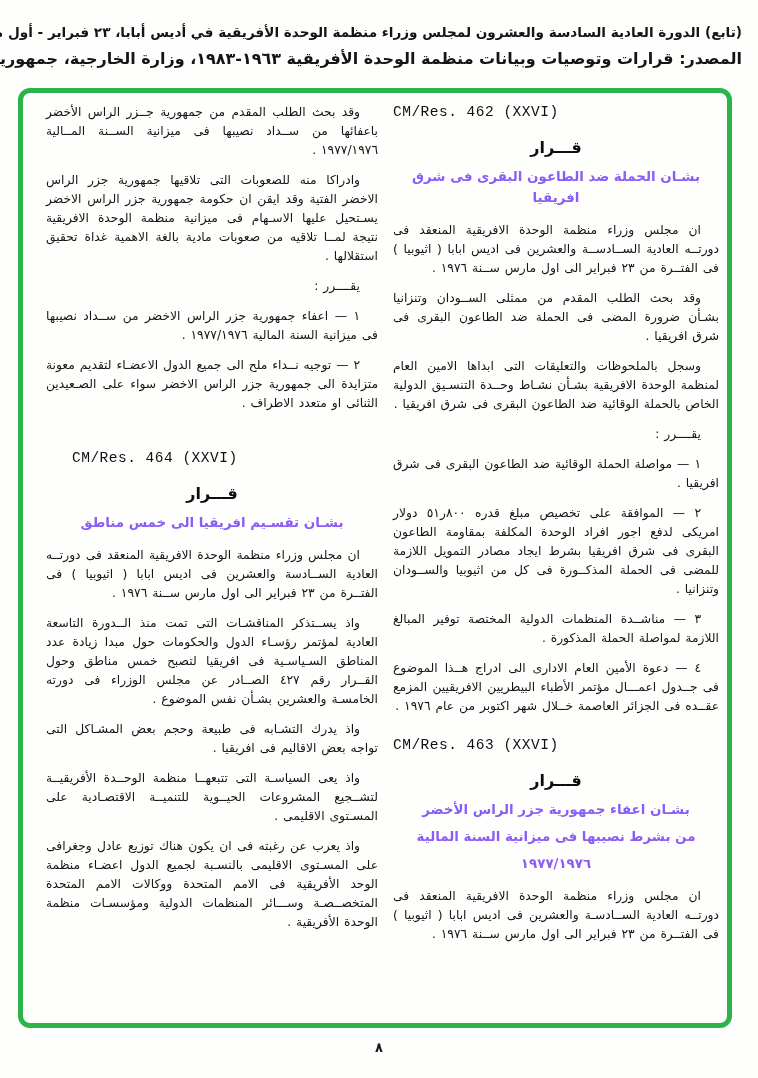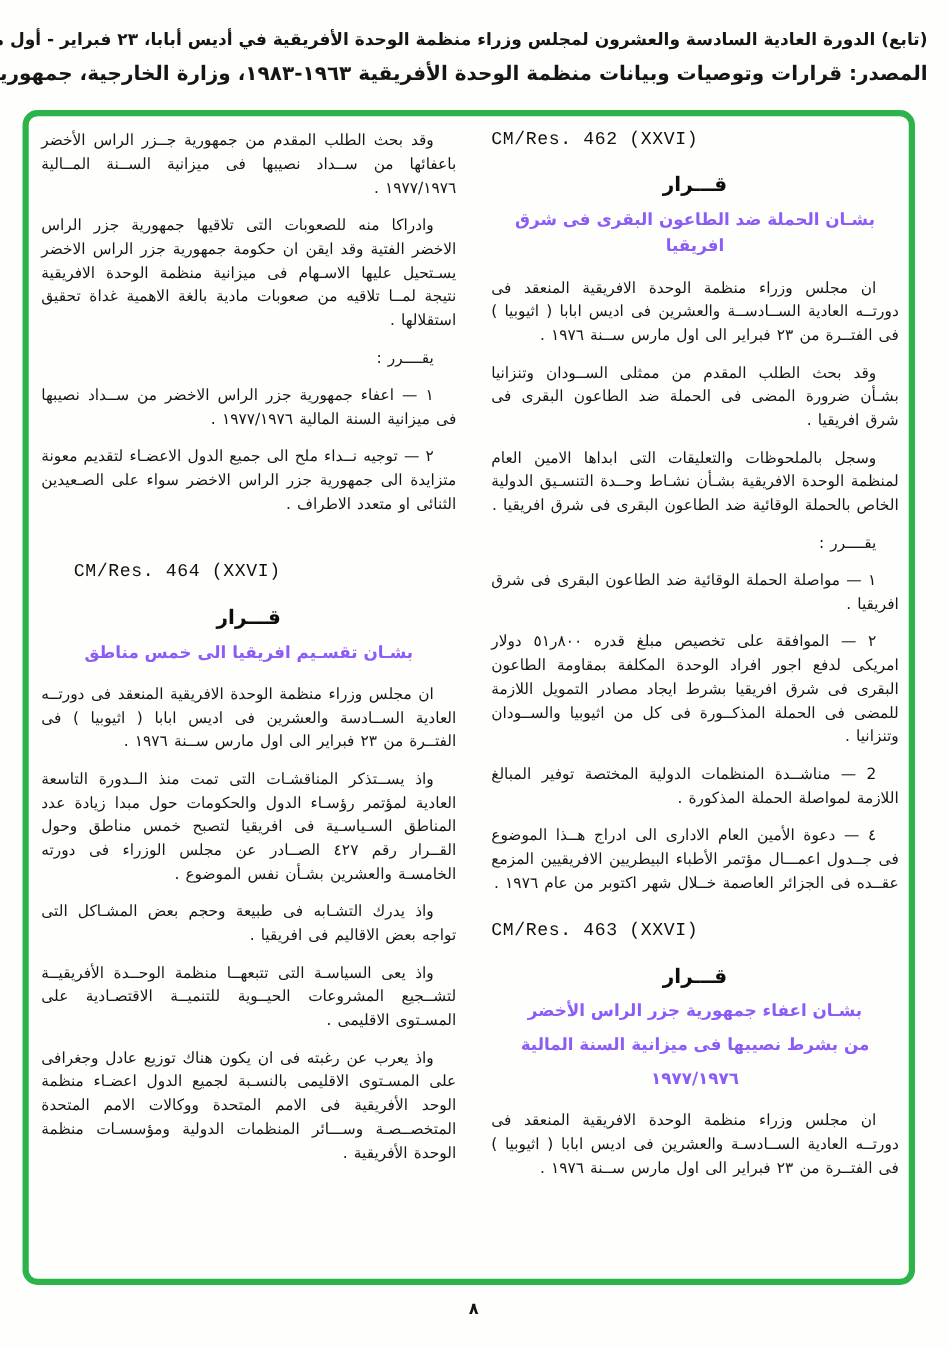--- a/index.html
+++ b/index.html
@@ -44,20 +44,21 @@
   }
 
   
   .col {
     position: absolute;
     top: 10px;
     direction: rtl;
     text-align: justify;
     font-size: 12.3px;
     line-height: 19px;
+    margin-left: 13px;
   }
   .col-right { right: 8px;  width: 326px; }
   .col-left  { left: 10px;  width: 332px; }
 
   .ref {
     direction: ltr;
     text-align: left;
     font-family: Liberation Mono, monospace;
     font-size: 14.5px;
     letter-spacing: 0.5px;
@@ -119,21 +120,21 @@
       <div>
         <div class="ref">CM/Res. 462 (XXVI)</div>
         <div class="res-title">قـــرار</div>
         <div class="res-subtitle">بشـان الحملة ضد الطاعون البقرى فى شرق افريقيا</div>
         <p class="para">ان مجلس وزراء منظمة الوحدة الافريقية المنعقد فى دورتــه العادية الســادســة والعشرين فى اديس ابابا ( اثيوبيا ) فى الفتــرة من ٢٣ فبراير الى اول مارس ســنة ١٩٧٦ .</p>
         <p class="para">وقد بحث الطلب المقدم من ممثلى الســودان وتنزانيا بشـأن ضرورة المضى فى الحملة ضد الطاعون البقرى فى شرق افريقيا .</p>
         <p class="para">وسجل بالملحوظات والتعليقات التى ابداها الامين العام لمنظمة الوحدة الافريقية بشـأن نشـاط وحــدة التنسـيق الدولية الخاص بالحملة الوقائية ضد الطاعون البقرى فى شرق افريقيا .</p>
         <p class="para">يقــــرر :</p>
         <p class="para">١ — مواصلة الحملة الوقائية ضد الطاعون البقرى فى شرق افريقيا .</p>
         <p class="para">٢ — الموافقة على تخصيص مبلغ قدره ٨٠٠ر٥١ دولار امريكى لدفع اجور افراد الوحدة المكلفة بمقاومة الطاعون البقرى فى شرق افريقيا بشرط ايجاد مصادر التمويل اللازمة للمضى فى الحملة المذكــورة فى كل من اثيوبيا والســودان وتنزانيا .</p>
-        <p class="para">2 — مناشــدة المنظمات الدولية المختصة توفير المبالغ اللازمة لمواصلة الحملة المذكورة .</p>
+        <p class="para">٣ — مناشــدة المنظمات الدولية المختصة توفير المبالغ اللازمة لمواصلة الحملة المذكورة .</p>
         <p class="para">٤ — دعوة الأمين العام الادارى الى ادراج هــذا الموضوع فى جــدول اعمـــال مؤتمر الأطباء البيطريين الافريقيين المزمع عقــده فى الجزائر العاصمة خــلال شهر اكتوبر من عام ١٩٧٦ .</p>
       </div>
 
       <div>
         <div class="ref ref-463">CM/Res. 463 (XXVI)</div>
         <div class="res-title">قـــرار</div>
         <div class="res-subtitle tight">بشـان اعفاء جمهورية جزر الراس الأخضر</div>
         <div class="res-subtitle tight">من بشرط نصيبها فى ميزانية السنة المالية</div>
         <div class="res-subtitle">١٩٧٧/١٩٧٦</div>
         <p class="para">ان مجلس وزراء منظمة الوحدة الافريقية المنعقد فى دورتــه العادية الســادسـة والعشرين فى اديس ابابا ( اثيوبيا ) فى الفتــرة من ٢٣ فبراير الى اول مارس ســنة ١٩٧٦ .</p>

